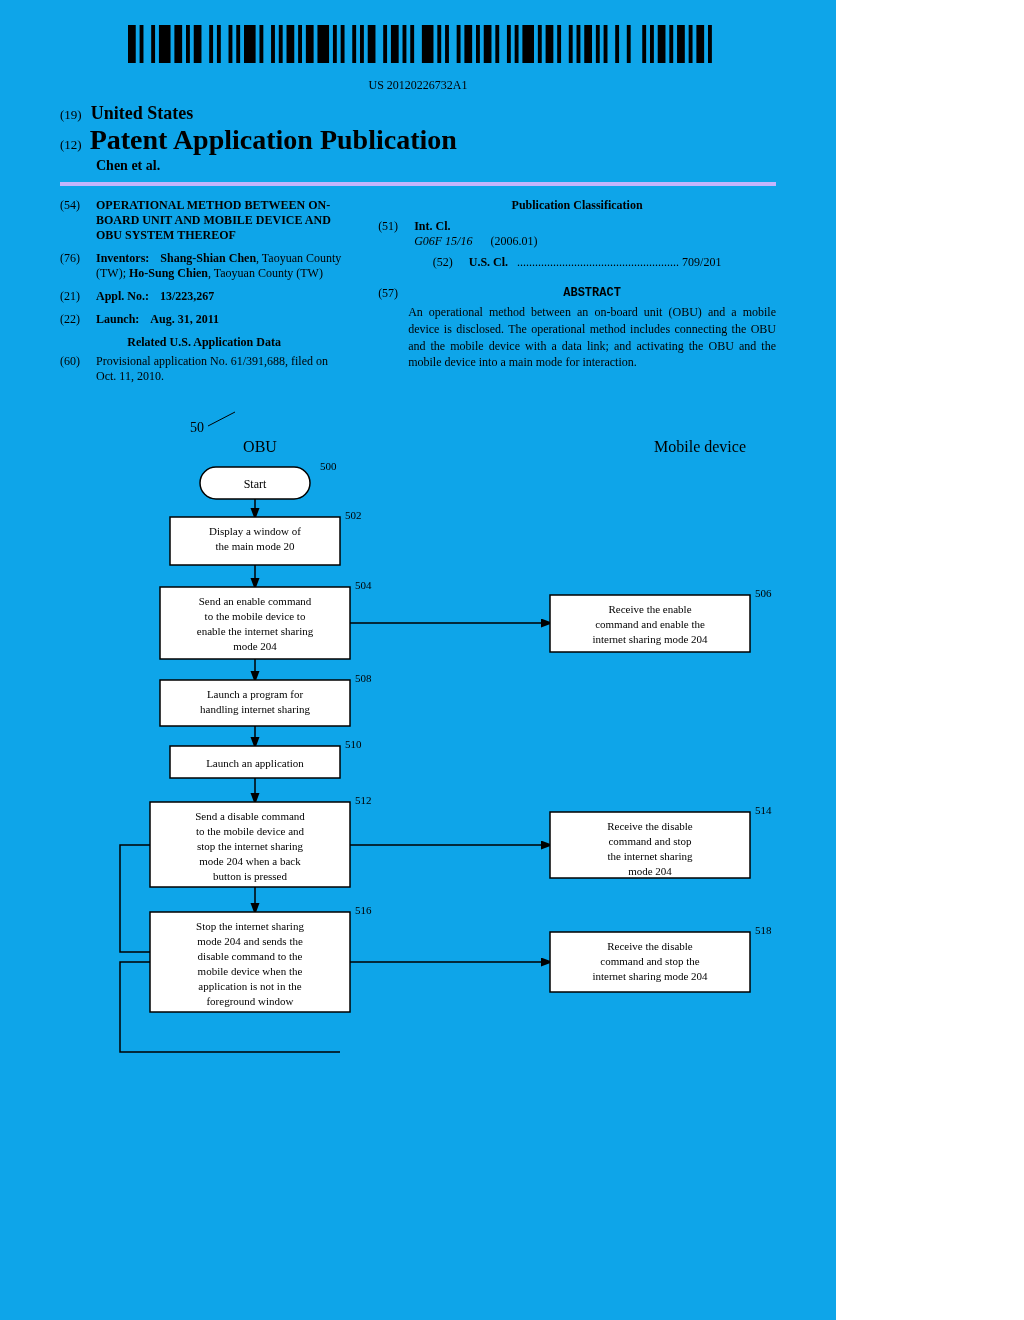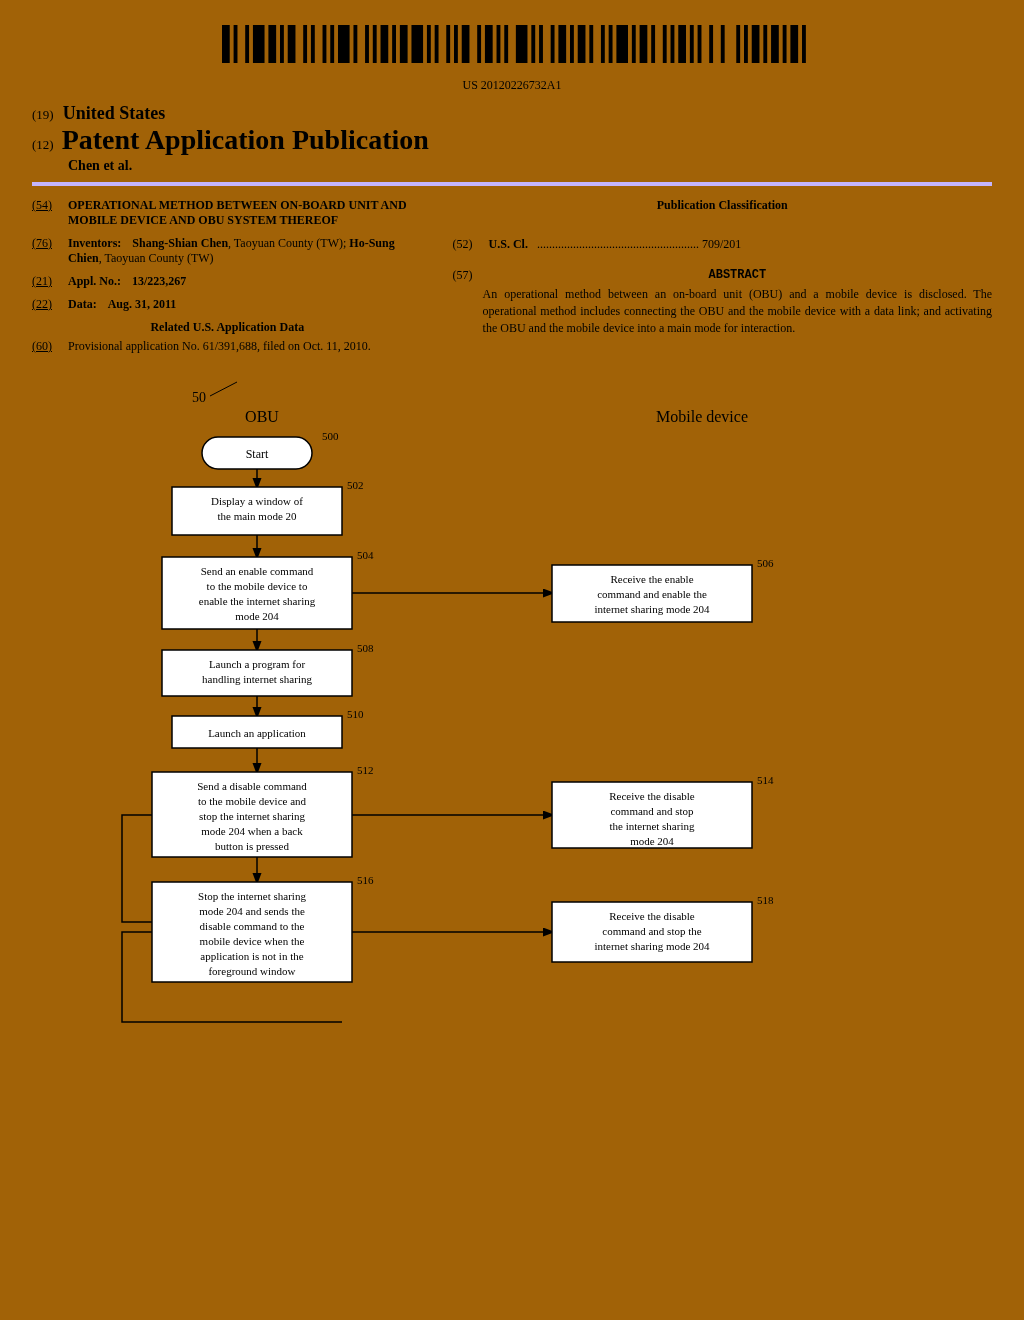--- a/index.html
+++ b/index.html
@@ -6,24 +6,24 @@
     body {
       background: #fff;
       font-family: 'Times New Roman', Times, serif;
       width: 1024px;
       min-height: 1320px;
       color: #000;
       font-size: 14px;
     }
 
     .page {
-      width: 1024px;
+      width: 836px;
       min-height: 1320px;
-      background: #a16207;
-      padding: 20px 32px;
+      background: #0ea5e9;
+      padding: 20px 60px;
     }
 
     
     .barcode-area {
       text-align: center;
       margin-bottom: 4px;
     }
     .barcode-svg {
       display: inline-block;
     }
@@ -89,21 +89,20 @@
 
     .field-row {
       display: flex;
       margin-bottom: 8px;
     }
     .field-num {
       width: 36px;
       font-weight: normal;
       flex-shrink: 0;
       font-size: 12px;
-      text-decoration: underline;
     }
     .field-label {
       font-weight: bold;
       margin-right: 8px;
       flex-shrink: 0;
     }
     .field-content {
       flex: 1;
     }
 
@@ -271,38 +270,49 @@
         <div class="field-num">(21)</div>
         <div class="field-content">
           <span class="field-label">Appl. No.:</span>
           <strong>13/223,267</strong>
         </div>
       </div>
 
       <div class="field-row">
         <div class="field-num">(22)</div>
         <div class="field-content">
-          <span class="field-label">Data:</span>
+          <span class="field-label">Launch:</span>
           <strong>Aug. 31, 2011</strong>
         </div>
       </div>
 
       <div class="related-title">Related U.S. Application Data</div>
       <div class="field-row">
         <div class="field-num">(60)</div>
         <div class="field-content">Provisional application No. 61/391,688, filed on Oct. 11, 2010.</div>
       </div>
     </div>
 
     <div class="right-col">
       <div class="pub-classification">
         <div class="section-title">Publication Classification</div>
 
-
-        <div class="pub-class-row" style="margin-top:24px;">
+        <div class="pub-class-row">
+          <div class="pub-class-num">(51)</div>
+          <div>
+            <div><span class="pub-class-label">Int. Cl.</span></div>
+            <div>
+              <em>G06F 15/16</em>
+              &nbsp;&nbsp;&nbsp;&nbsp;
+              <span>(2006.01)</span>
+            </div>
+          </div>
+        </div>
+
+        <div class="pub-class-row" style="margin-top:6px;justify-content:center;">
           <div class="pub-class-num">(52)</div>
           <div>
             <span class="pub-class-label">U.S. Cl.</span>
             <span>......................................................</span>
             <span>709/201</span>
           </div>
         </div>
 
         <div style="margin-top: 16px;">
           <div style="display:flex; gap:10px;">

